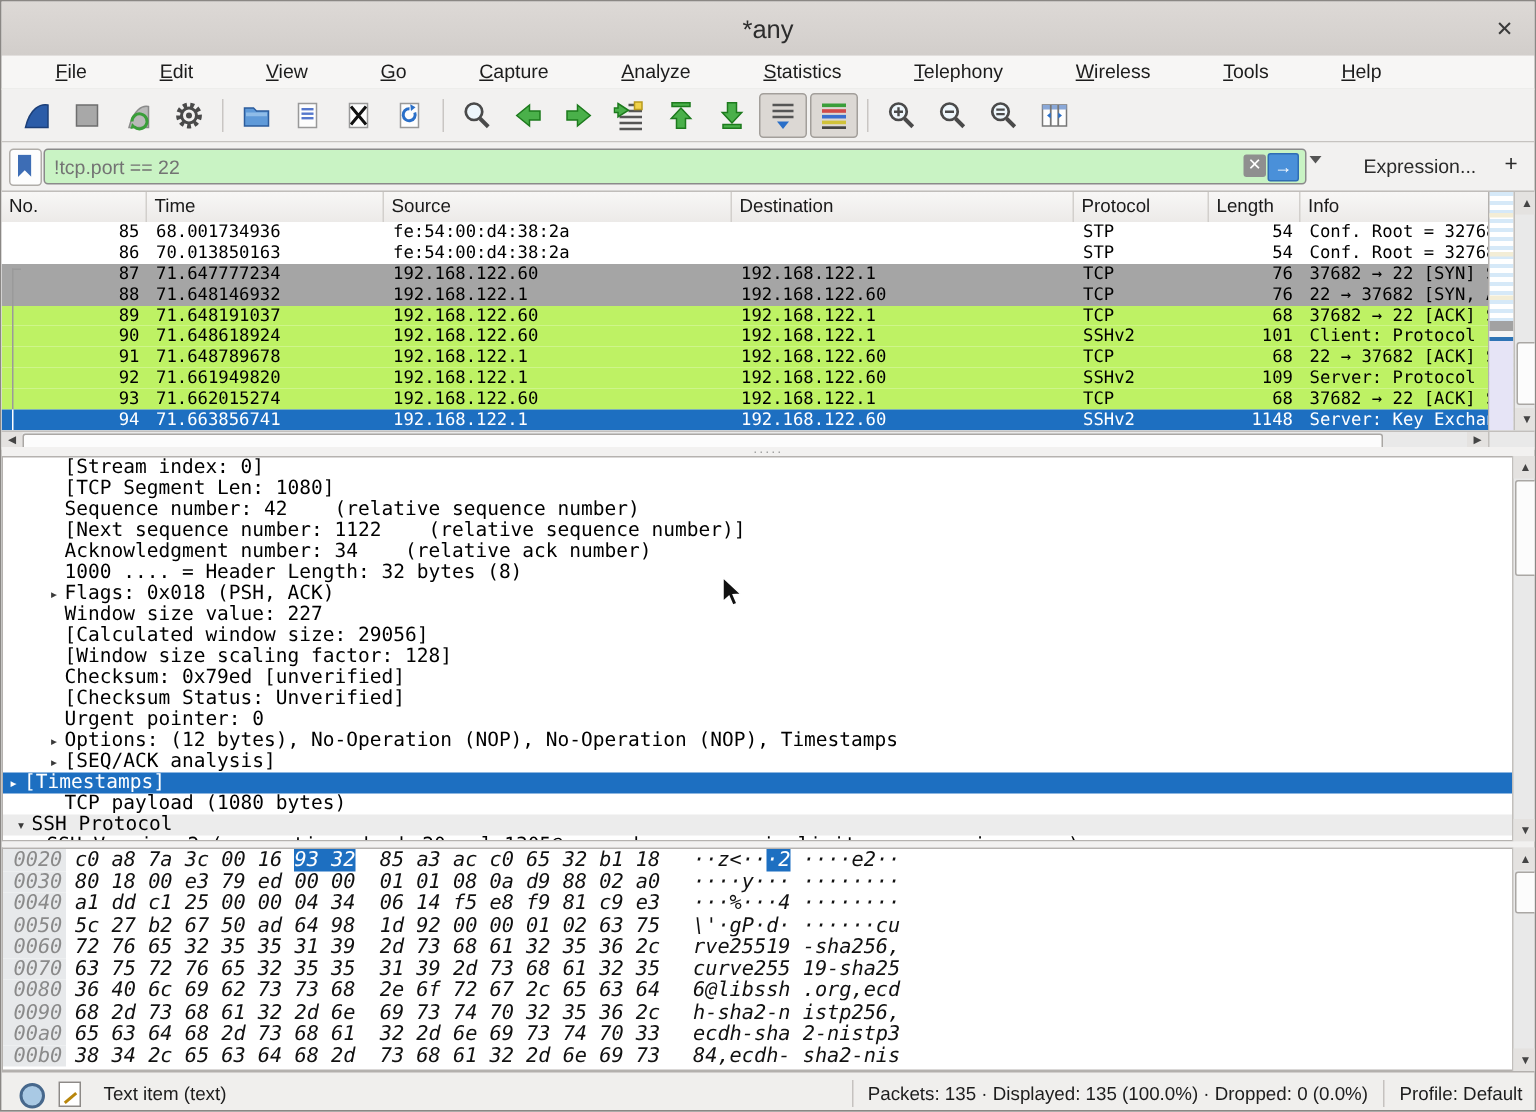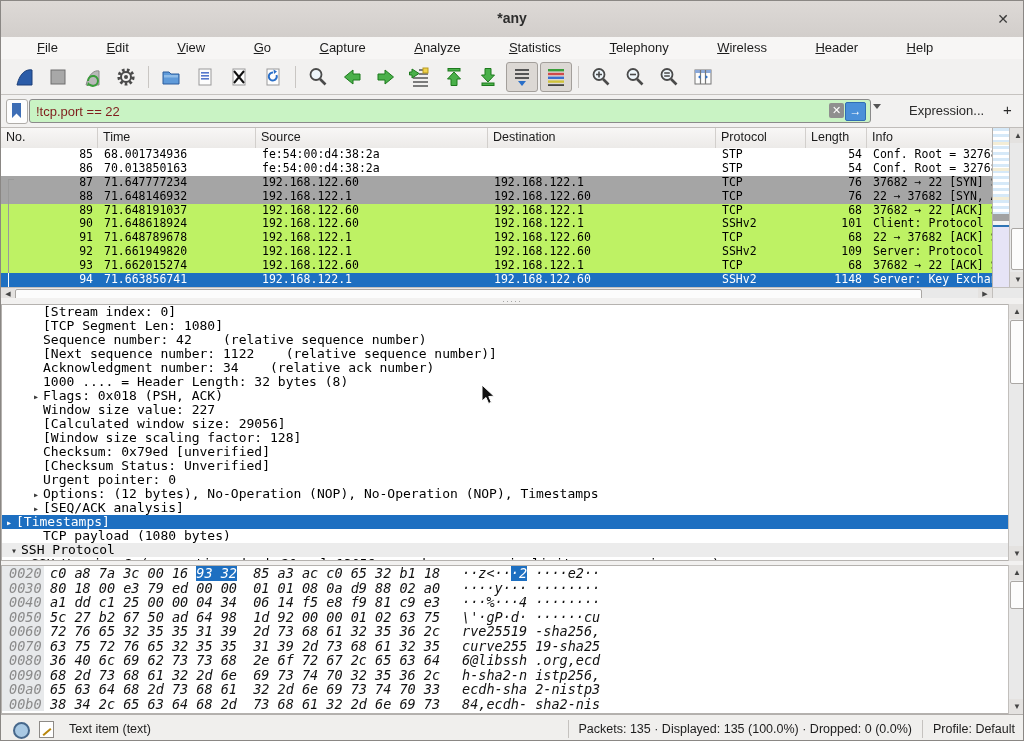--- a/index.html
+++ b/index.html
@@ -1,35 +1,35 @@
 <!DOCTYPE html>
 <html><head>
 <meta charset="utf-8">
 <style>
   html,body{margin:0;padding:0;background:#888;}
   .win{position:relative;width:1024px;height:741px;background:#f2f1f0;font-family:"Liberation Sans",sans-serif;overflow:hidden;border:1px solid #8a8784;box-sizing:border-box;}
   
   .titlebar{position:absolute;left:0;top:0;width:100%;height:36px;background:linear-gradient(#ddd9d6,#d2cecb);border-bottom:1px solid #b5b1ae;}
-  .title{position:absolute;left:0;right:0;top:9px;text-align:center;font-size:14px;color:#2d2d2d;font-weight:bold;}
+  .title{position:absolute;left:0;right:0;top:9px;text-align:center;font-size:17px;color:#2d2d2d;}
   .closebtn{position:absolute;right:10px;top:8px;width:20px;height:20px;text-align:center;line-height:20px;font-size:14px;color:#3a3a3a;cursor:default;}
   
   .menubar{position:absolute;left:0;top:36px;width:100%;height:22px;background:#f7f6f5;border-bottom:1px solid #dcdad8;}
   .mitem{display:inline-block;padding:3px 8px 0 8px;font-size:13px;color:#1c1c1c;margin-left:28px;}
   .mitem::first-letter{text-decoration:underline;}
   
   .toolbar{position:absolute;left:0;top:58px;width:100%;height:36px;background:#f2f1f0;border-bottom:1px solid #c6c3c0;display:flex;align-items:center;padding-left:6px;box-sizing:border-box;}
   .tbtn{width:30px;height:28px;display:flex;align-items:center;justify-content:center;margin:0 1px;border:1px solid transparent;border-radius:3px;}
   .tbtn.pressed{background:#dcd8d4;border:1px solid #a39f9b;}
   .tsep{width:1px;height:22px;background:#c9c6c3;margin:0 5px;}
   
   .filterbar{position:absolute;left:0;top:94px;width:100%;height:32px;background:#f2f1f0;border-bottom:1px solid #c6c3c0;}
   .fbookmark{position:absolute;left:5px;top:4px;width:20px;height:23px;border:1px solid #b0ada9;border-radius:3px;background:#fdfdfd;}
   .fbookmark .ribbon{position:absolute;left:5px;top:3px;width:9px;height:15px;background:#3d6db5;clip-path:polygon(0 0,100% 0,100% 100%,50% 70%,0 100%);}
   .finputwrap{position:absolute;left:28px;top:4px;width:840px;height:22px;border:1px solid #8a8a8a;border-radius:3px;background:#c9f3c4;}
-  .finput{position:absolute;left:4px;top:0;width:760px;height:20px;border:none;background:transparent;font-family:"Liberation Sans",sans-serif;font-size:13px;color:#7f1d1d;outline:none;}
+  .finput{position:absolute;left:4px;top:0;width:760px;height:20px;border:none;background:transparent;font-family:"Liberation Sans",sans-serif;font-size:13px;color:#737373;outline:none;}
   .fclear{position:absolute;right:26px;top:3px;width:15px;height:15px;background:#8f8f8f;color:#fff;font-size:11px;line-height:15px;text-align:center;border-radius:2px;}
   .fapply{position:absolute;right:4px;top:2px;width:19px;height:17px;background:#4a90d9;border:1px solid #2f6db4;border-radius:2px;color:#fff;font-size:12px;line-height:16px;text-align:center;}
   .fcaret{position:absolute;left:872px;top:9px;width:0;height:0;border-left:4px solid transparent;border-right:4px solid transparent;border-top:5px solid #555;}
   .fexpr{position:absolute;left:908px;top:8px;font-size:13px;color:#2a2a2a;}
   .fplus{position:absolute;left:1002px;top:6px;font-size:15px;color:#2a2a2a;}
   
   .plist{position:absolute;left:0;top:126px;width:100%;height:171px;background:#fff;border-top:1px solid #c0bdba;}
   .phead{position:absolute;left:0;top:0;height:20px;width:991px;background:linear-gradient(#f8f7f6,#eceae8);border-bottom:1px solid #c4c1be;display:flex;}
   .hcell{height:20px;box-sizing:border-box;border-right:1px solid #d2cfcc;font-size:12.5px;color:#1a1a1a;padding:2px 16px 0 5px;overflow:hidden;white-space:pre;}
   .rows{position:absolute;left:0;top:20px;width:991px;height:139px;overflow:hidden;background:#fff;}
@@ -103,21 +103,21 @@
   <div class="menubar">
     <span class="mitem">File</span>
     <span class="mitem">Edit</span>
     <span class="mitem">View</span>
     <span class="mitem">Go</span>
     <span class="mitem">Capture</span>
     <span class="mitem">Analyze</span>
     <span class="mitem">Statistics</span>
     <span class="mitem">Telephony</span>
     <span class="mitem">Wireless</span>
-    <span class="mitem">Header</span>
+    <span class="mitem">Tools</span>
     <span class="mitem">Help</span>
   </div>
 
   <div class="toolbar">
     <div class="tbtn">
         <span>
           <svg width="22" height="22">
             <path d="M4 19 C7 6 14 3 19 4 L19 19 Z" fill="#2b5ca8" stroke="#1c3f78"></path>
           </svg>
         </span>

